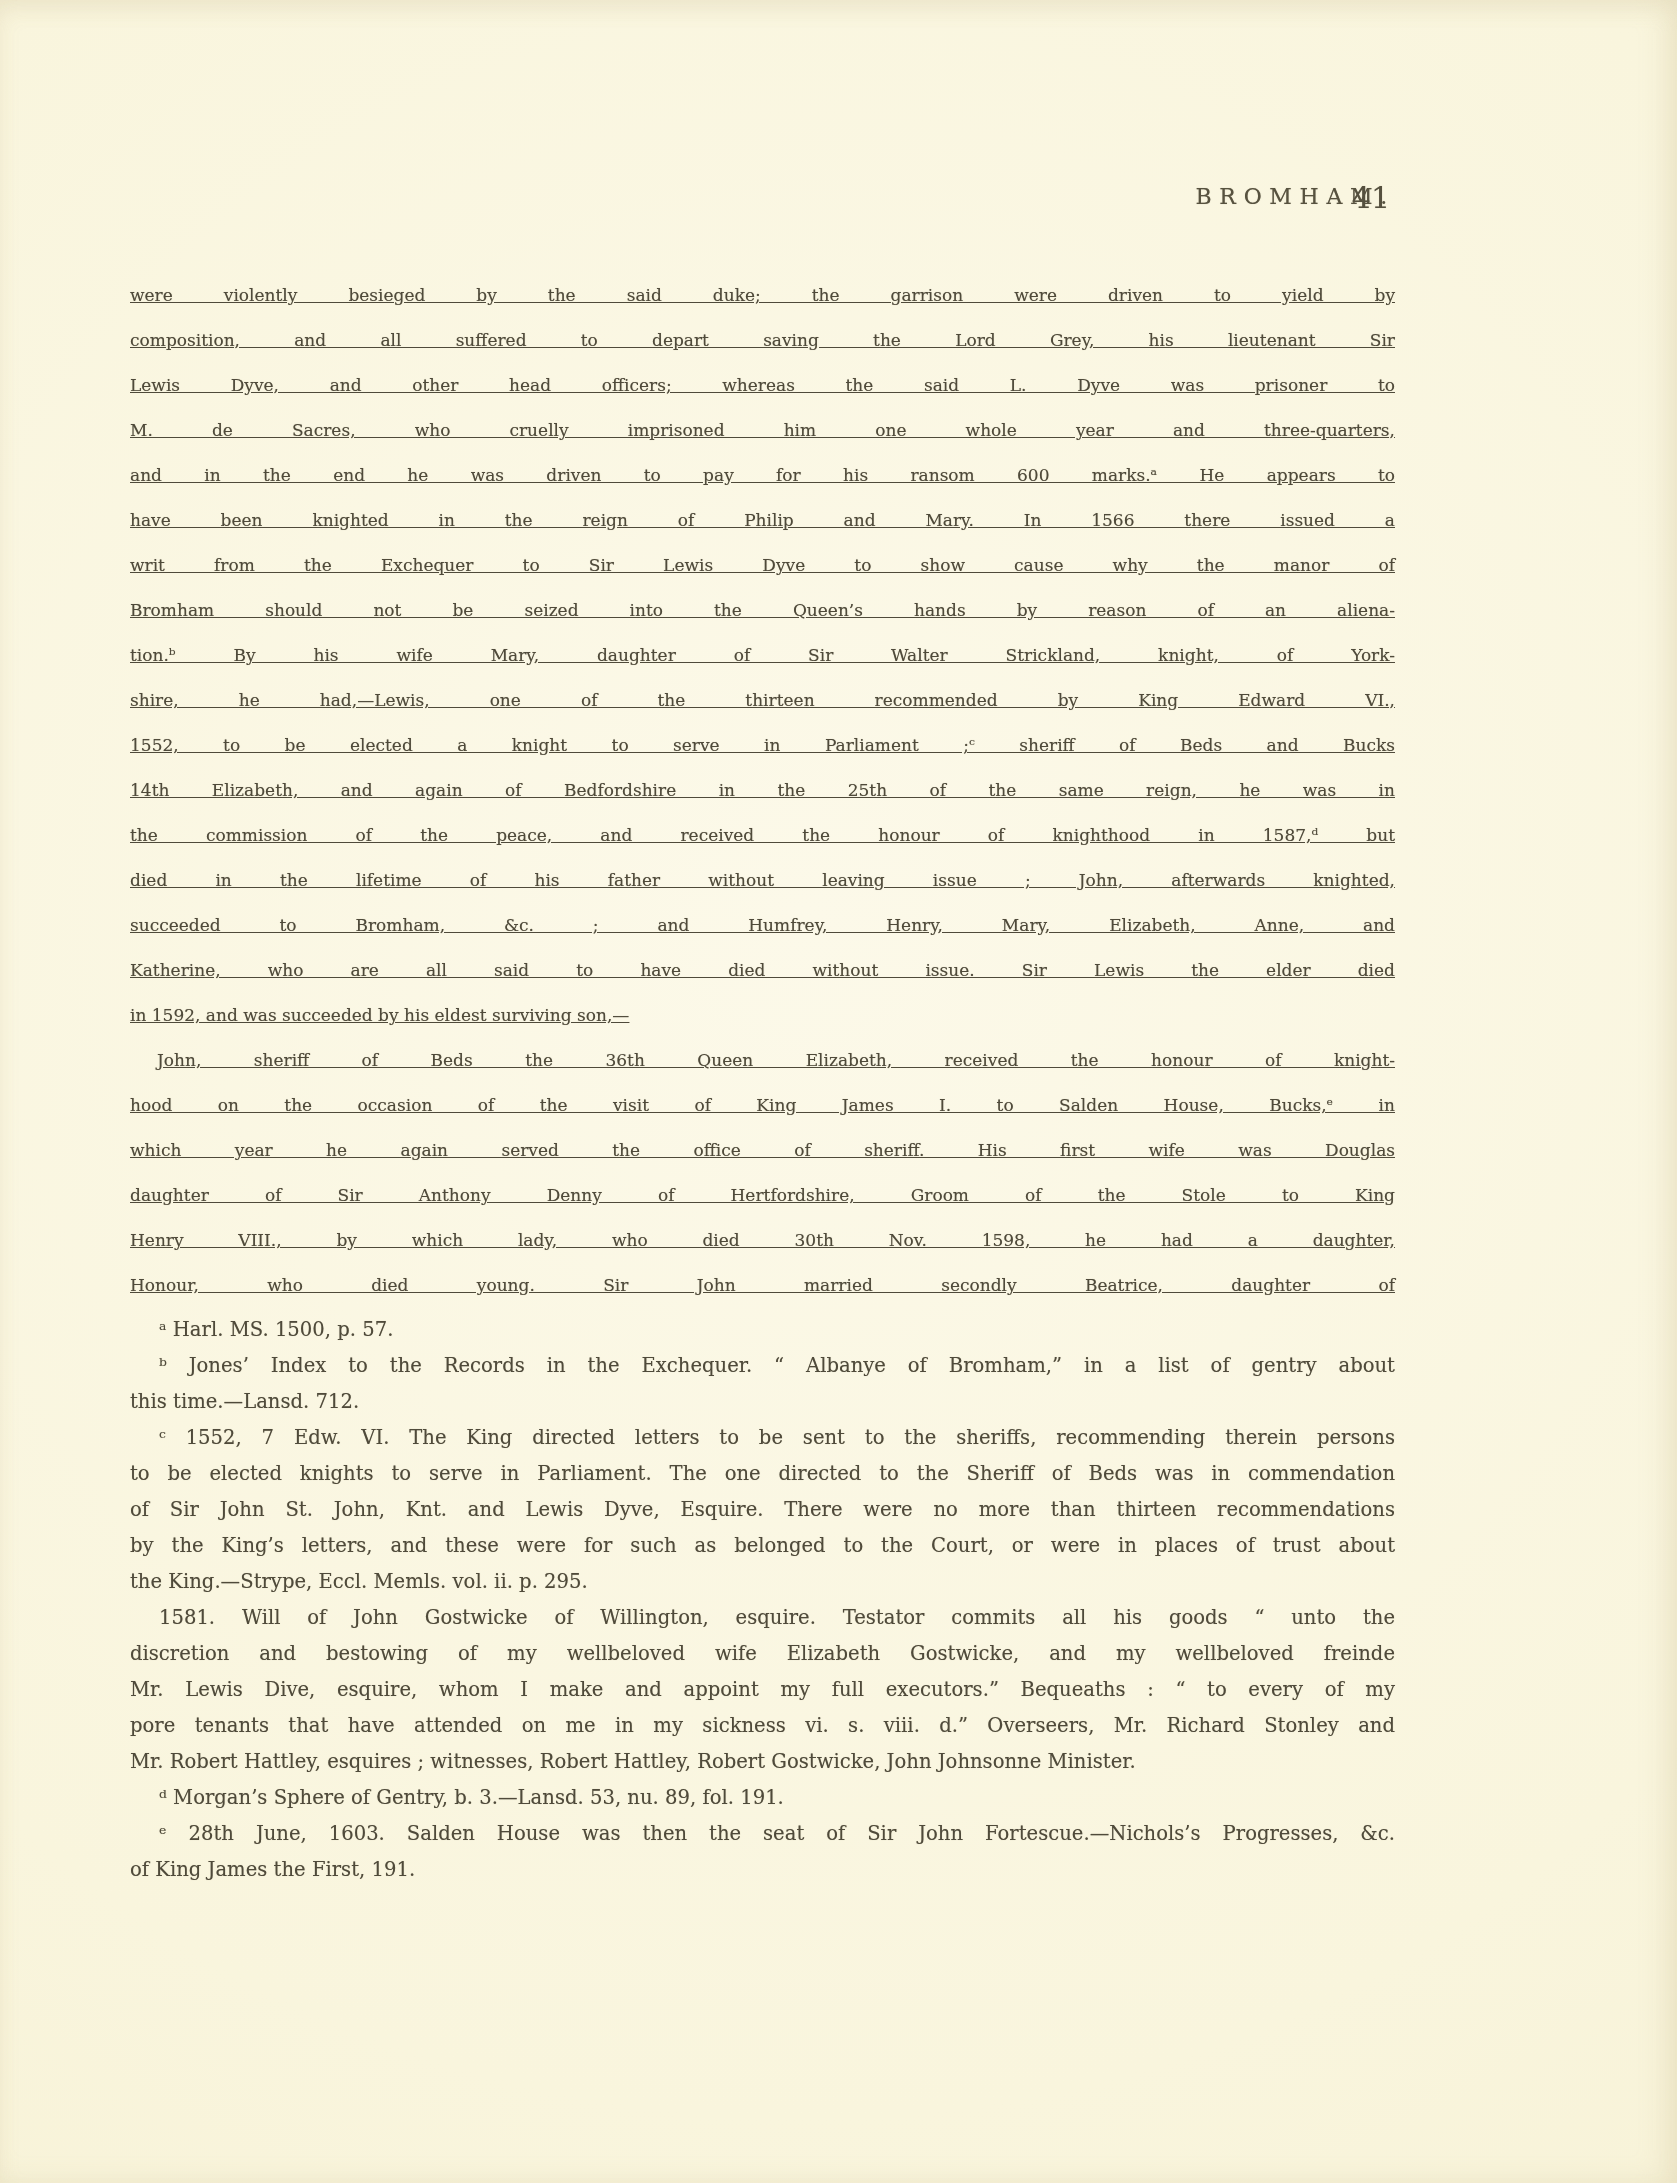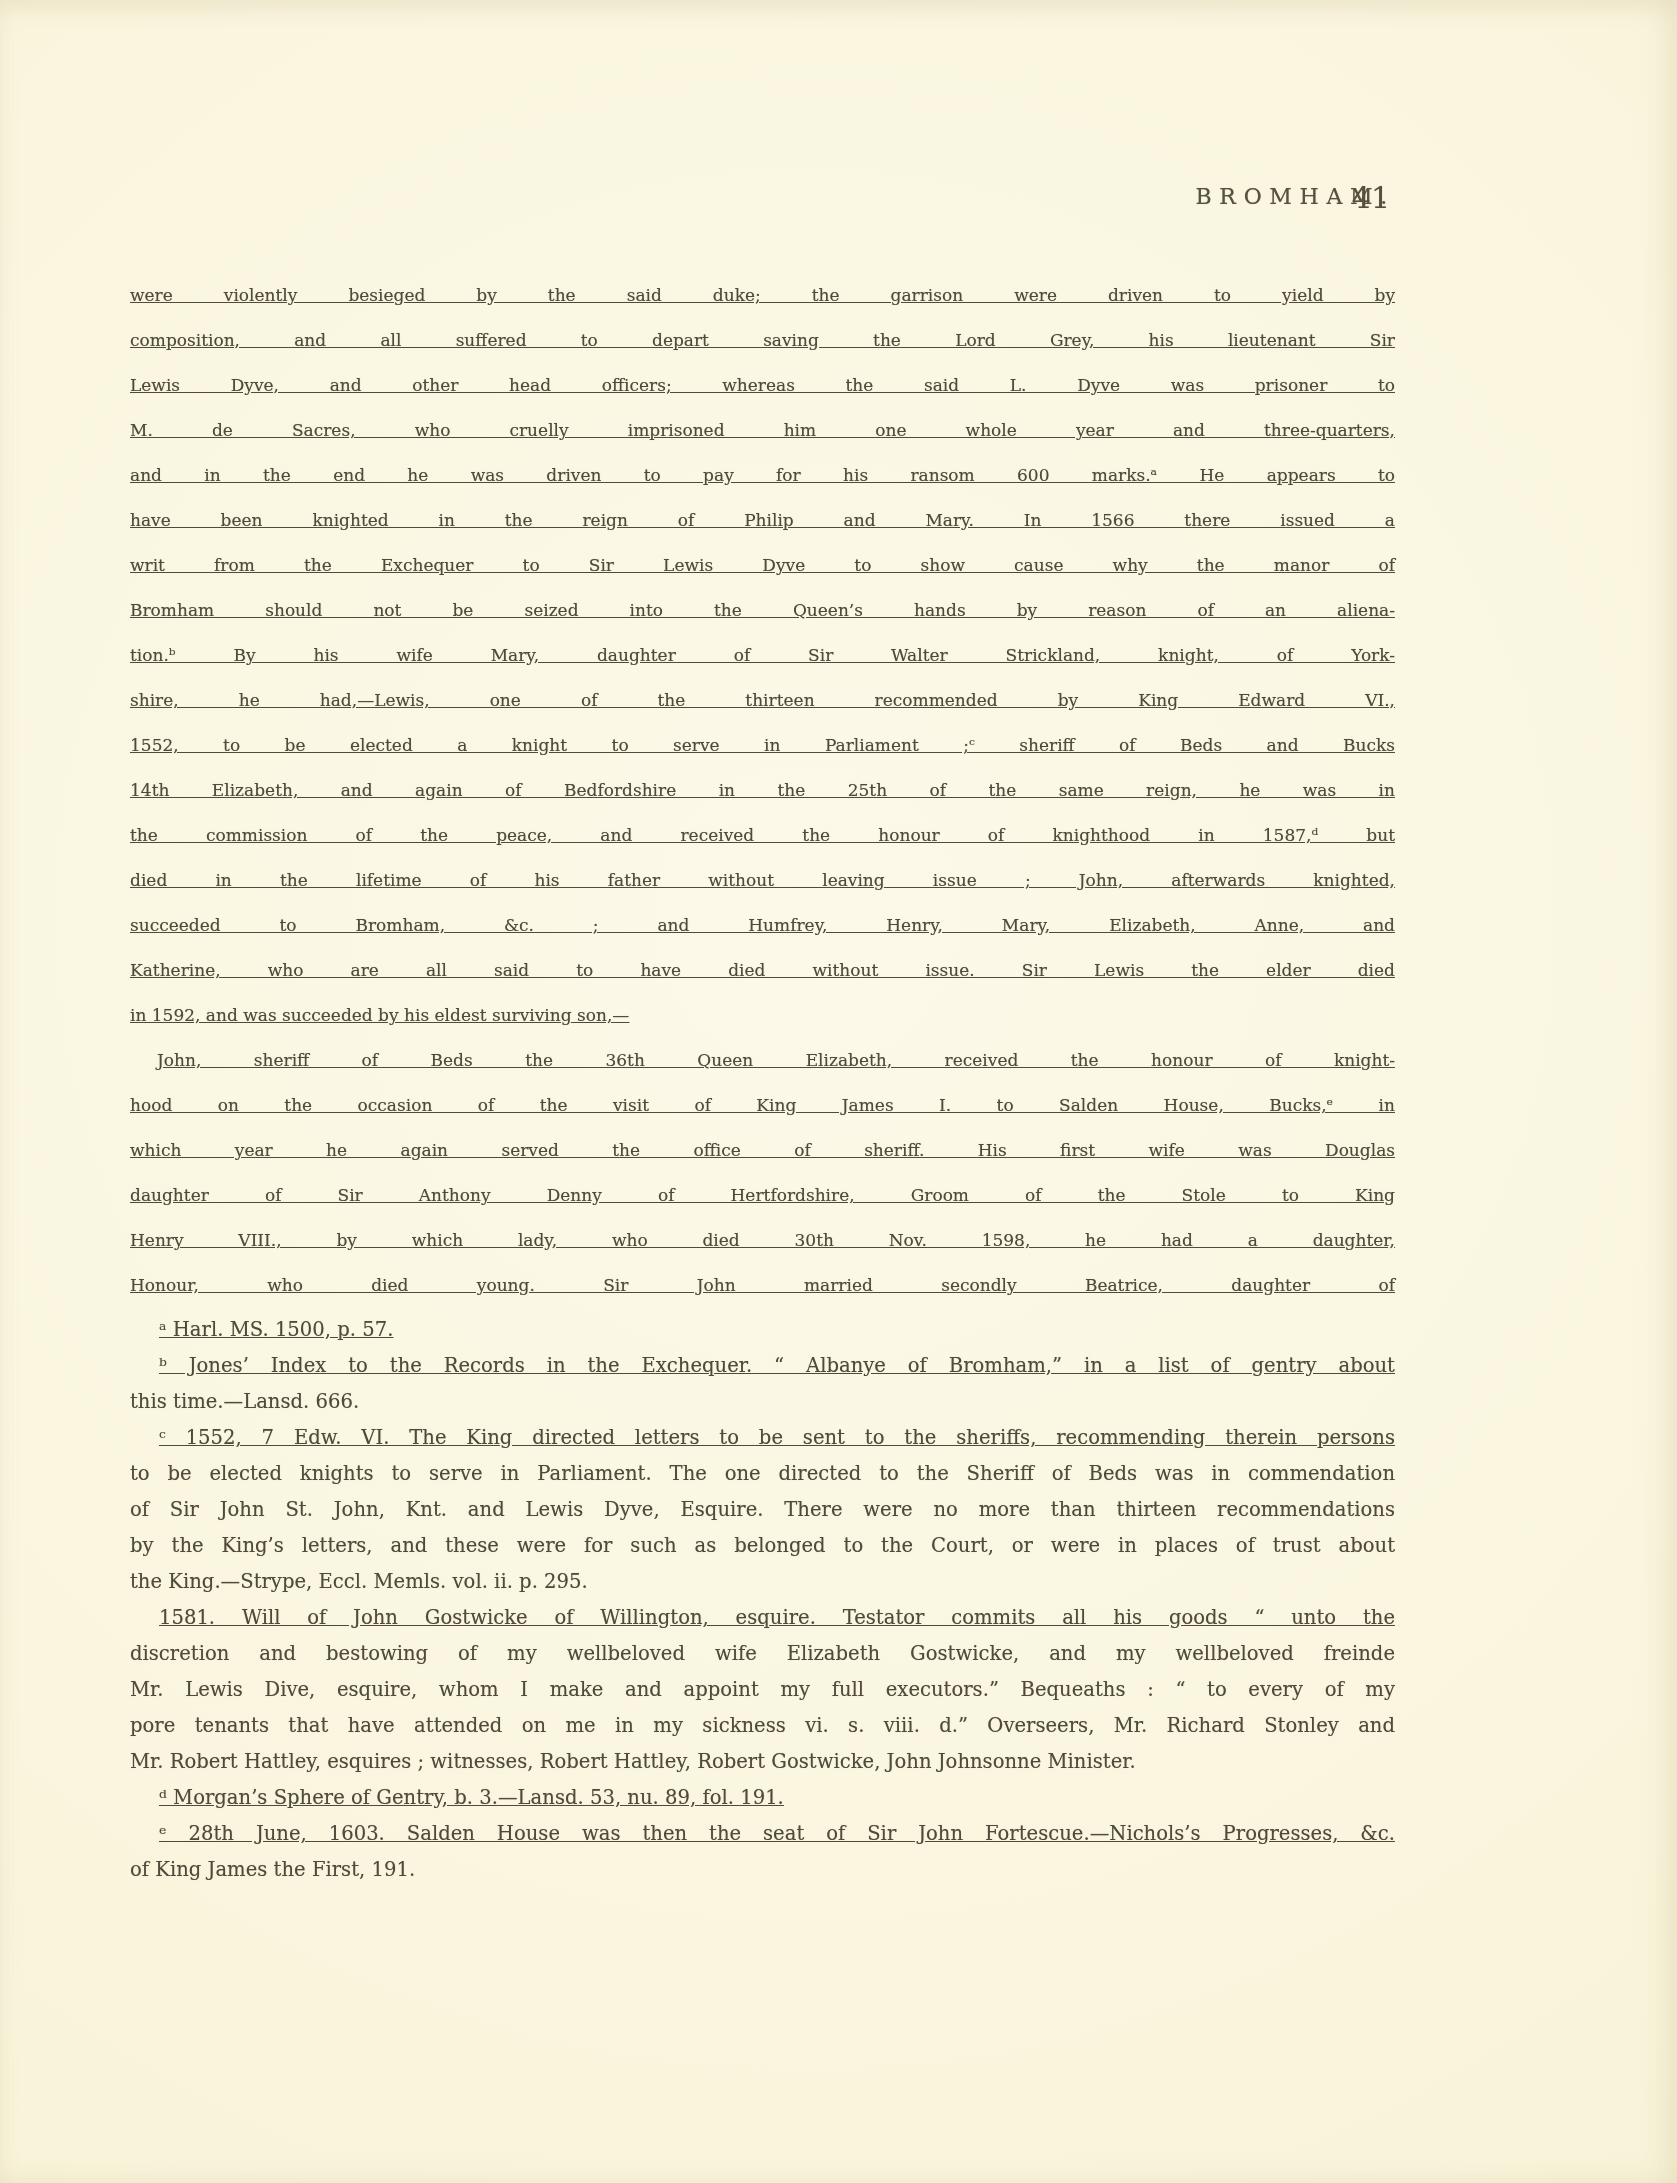--- a/index.html
+++ b/index.html
@@ -63,21 +63,21 @@
   }
   .line, .fline {
     text-align: justify;
     text-align-last: justify;
   }
   .line.short, .fline.short {
     text-align: right;
     text-align-last: left;
   }
   .line.indent { text-indent: 27px; }
-  .fline.indent { text-indent: 29px; text-decoration: underline; }
+  .fline.indent { text-indent: 29px; }
 </style>
 </head>
 <body>
 
 <div class="page">
 
   <div class="content-col running-header">
     <div class="header-title">BROMHAM.</div>
     <div class="page-number">41</div>
   </div>
@@ -111,21 +111,21 @@
         <div class="line">Honour, who died young.  Sir John married secondly Beatrice, daughter of</div>
       </div>
     </div>
 
   <div class="content-col footnotes">
       <div>
         <div class="fline indent short">ᵃ Harl. MS. 1500, p. 57.</div>
       </div>
       <div>
         <div class="fline indent">ᵇ Jones’ Index to the Records in the Exchequer.  “ Albanye of Bromham,” in a list of gentry about</div>
-        <div class="fline short">this time.—Lansd. 666.</div>
+        <div class="fline short">this time.—Lansd. 712.</div>
       </div>
       <div>
         <div class="fline indent">ᶜ 1552, 7 Edw. VI.  The King directed letters to be sent to the sheriffs, recommending therein persons</div>
         <div class="fline">to be elected knights to serve in Parliament.  The one directed to the Sheriff of Beds was in commendation</div>
         <div class="fline">of Sir John St. John, Knt. and Lewis Dyve, Esquire.  There were no more than thirteen recommendations</div>
         <div class="fline">by the King’s letters, and these were for such as belonged to the Court, or were in places of trust about</div>
         <div class="fline short">the King.—Strype, Eccl. Memls. vol. ii. p. 295.</div>
       </div>
       <div>
         <div class="fline indent">1581.  Will of John Gostwicke of Willington, esquire.  Testator commits all his goods “ unto the</div>

